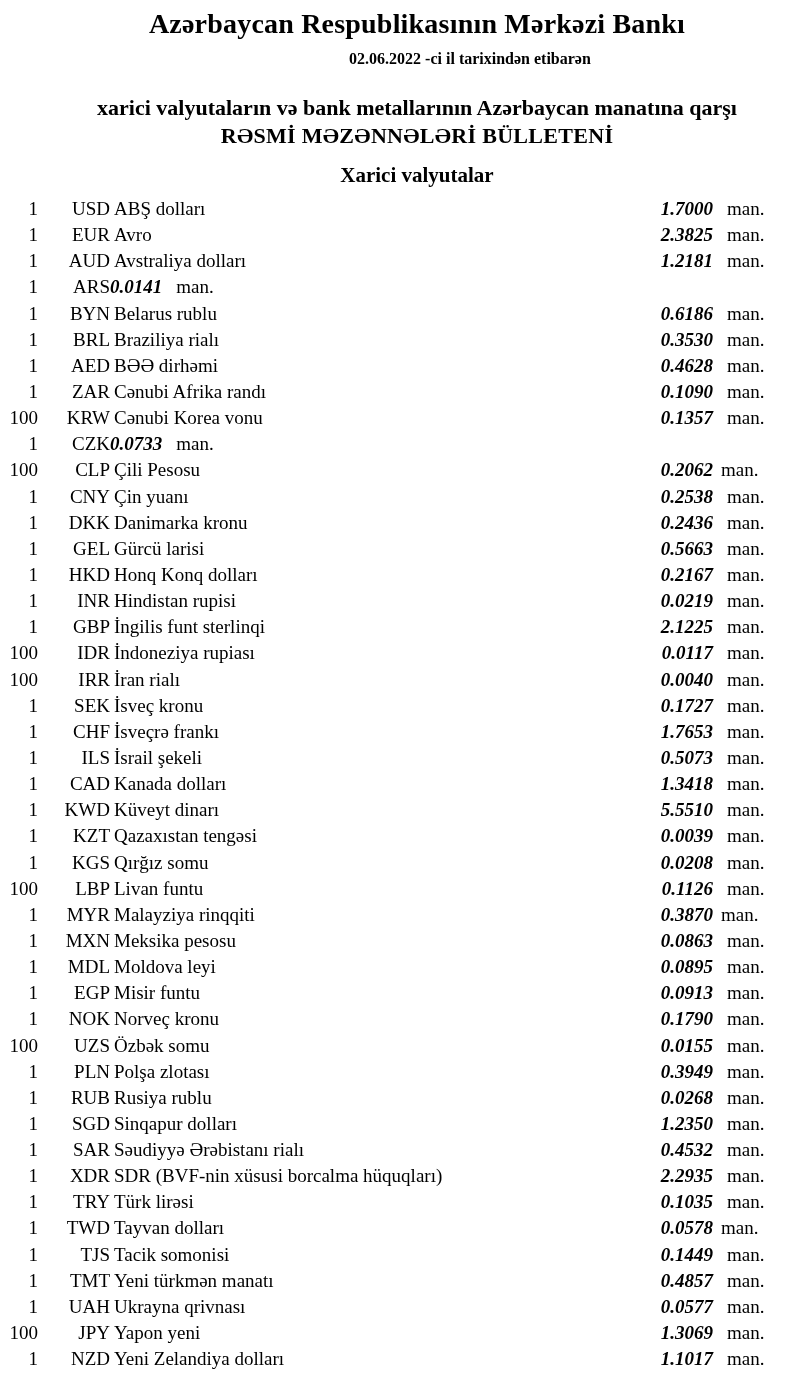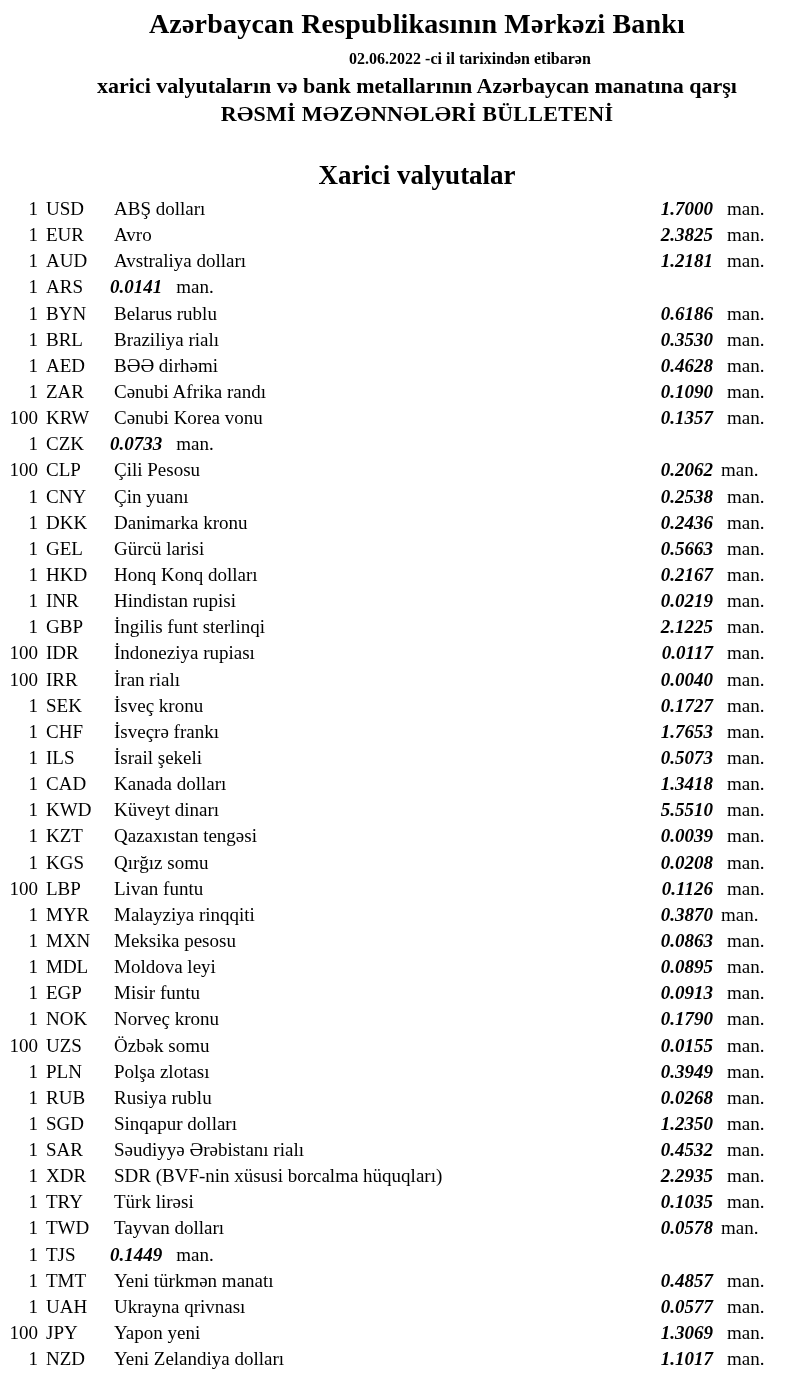--- a/index.html
+++ b/index.html
@@ -7,32 +7,32 @@
     width:800px;height:1377px;background:#ffffff;color:#000;
     font-family:"Liberation Serif","DejaVu Serif",serif;
     -webkit-font-smoothing:antialiased;
   }
   .page{position:relative;width:800px;height:1377px;overflow:hidden;background:#fff;}
 
   
   .header{position:absolute;top:6px;left:34px;width:766px;text-align:center;}
   .bank-name{font-size:28px;font-weight:bold;line-height:36px;letter-spacing:.2px;}
   .date-line{font-size:16px;font-weight:bold;line-height:27px;padding-left:106px;margin-top:3px;}
-  .scope-line{font-size:22px;font-weight:bold;line-height:27px;}
+  .scope-line{font-size:22px;font-weight:bold;line-height:27px;margin-top:22px;}
   .bulletin-title{font-size:22px;font-weight:bold;line-height:29px;letter-spacing:.3px;}
 
   .section-title{
     position:absolute;top:160px;left:34px;width:766px;margin:0;
-    text-align:center;font-size:27px;font-weight:bold;line-height:30px;
+    text-align:center;font-size:21px;font-weight:bold;line-height:30px;
   }
 
   .rates-table{position:absolute;top:196px;left:0;width:800px;}
   .row{display:flex;align-items:baseline;height:26.15px;line-height:26.15px;font-size:19px;}
   .qty{flex:none;width:38px;text-align:right;}
-  .code{flex:none;width:64px;margin-left:8px;text-align:left;}
+  .code{flex:none;width:64px;margin-left:8px;text-align:right;}
   .name{flex:1;margin-left:4px;text-align:left;white-space:nowrap;overflow:hidden;}
   .rate{flex:none;text-align:right;font-weight:bold;font-style:italic;}
   .unit{flex:none;width:87px;padding-left:14px;box-sizing:border-box;}
   .row.narrow .unit{padding-left:8px;}
 </style>
 </head>
 <body>
 
 <div class="page">
 
@@ -360,20 +360,21 @@
     <span class="qty">1</span>
     <span class="code">TWD</span>
     <span class="name">Tayvan dolları</span>
     <span class="rate">0.0578</span>
     <span class="unit">man.</span>
   </div>
 
   <div class="row">
     <span class="qty">1</span>
     <span class="code">TJS</span>
+    <span class="name">Tacik somonisi</span>
     <span class="rate">0.1449</span>
     <span class="unit">man.</span>
   </div>
 
   <div class="row">
     <span class="qty">1</span>
     <span class="code">TMT</span>
     <span class="name">Yeni türkmən manatı</span>
     <span class="rate">0.4857</span>
     <span class="unit">man.</span>

